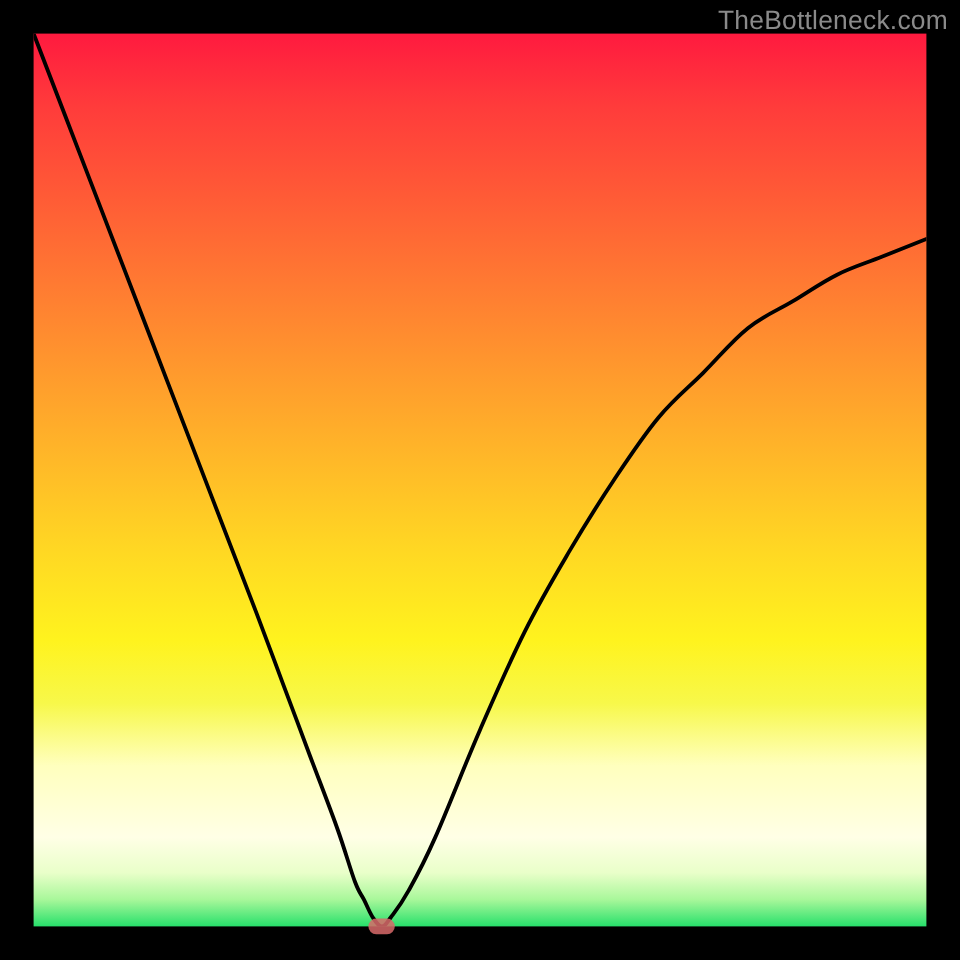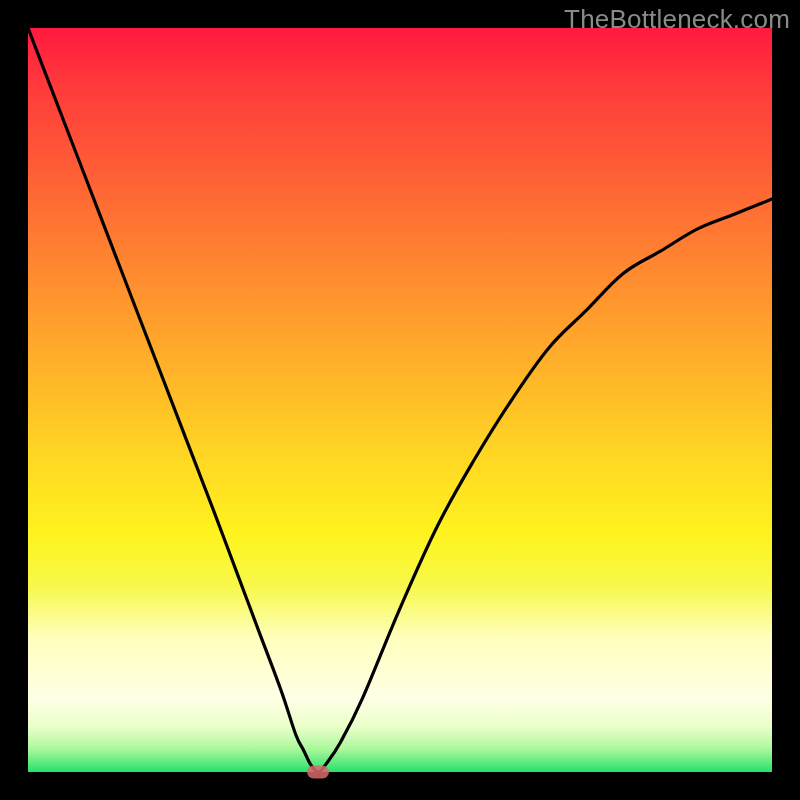--- a/index.html
+++ b/index.html
@@ -41,21 +41,21 @@
       #e9ffc9 94%,
       #a8f79a 97%,
       #27e06b 100%
     );
   }
   .watermark {
     position: absolute;
     top: 4px;
     right: 10px;
     color: #8a8a8a;
-    font-size: 26px;
+    font-size: 22px;
     font-weight: 400;
     letter-spacing: 0.2px;
     user-select: none;
   }
   svg.curve {
     position: absolute;
     left: 0;
     top: 0;
     width: 744px;
     height: 744px;

